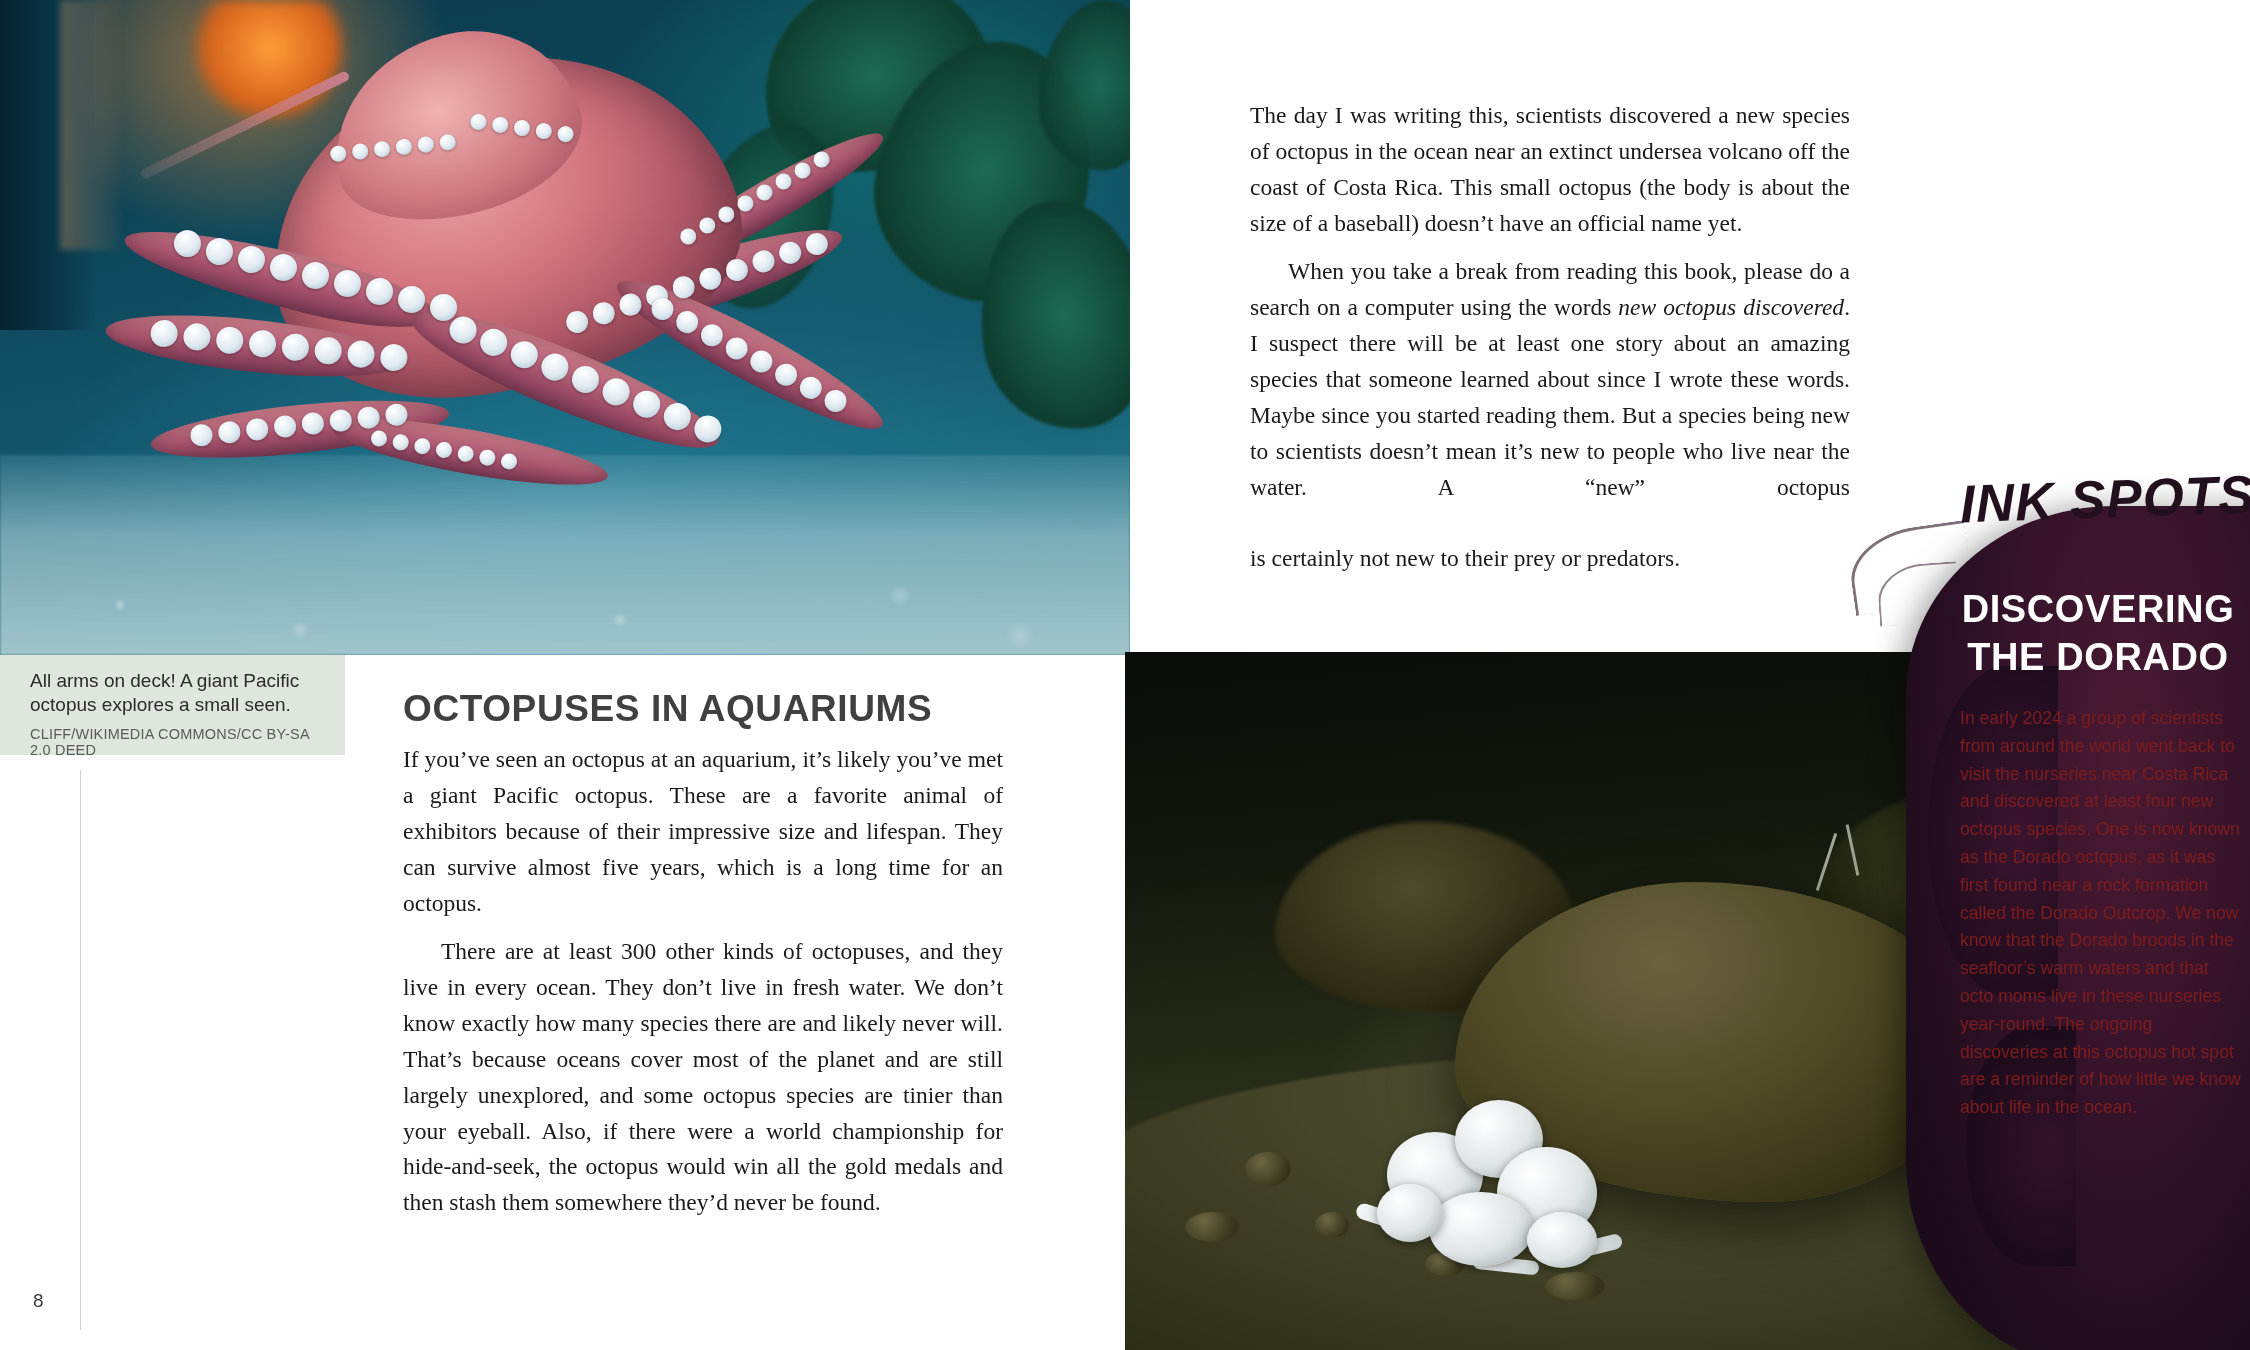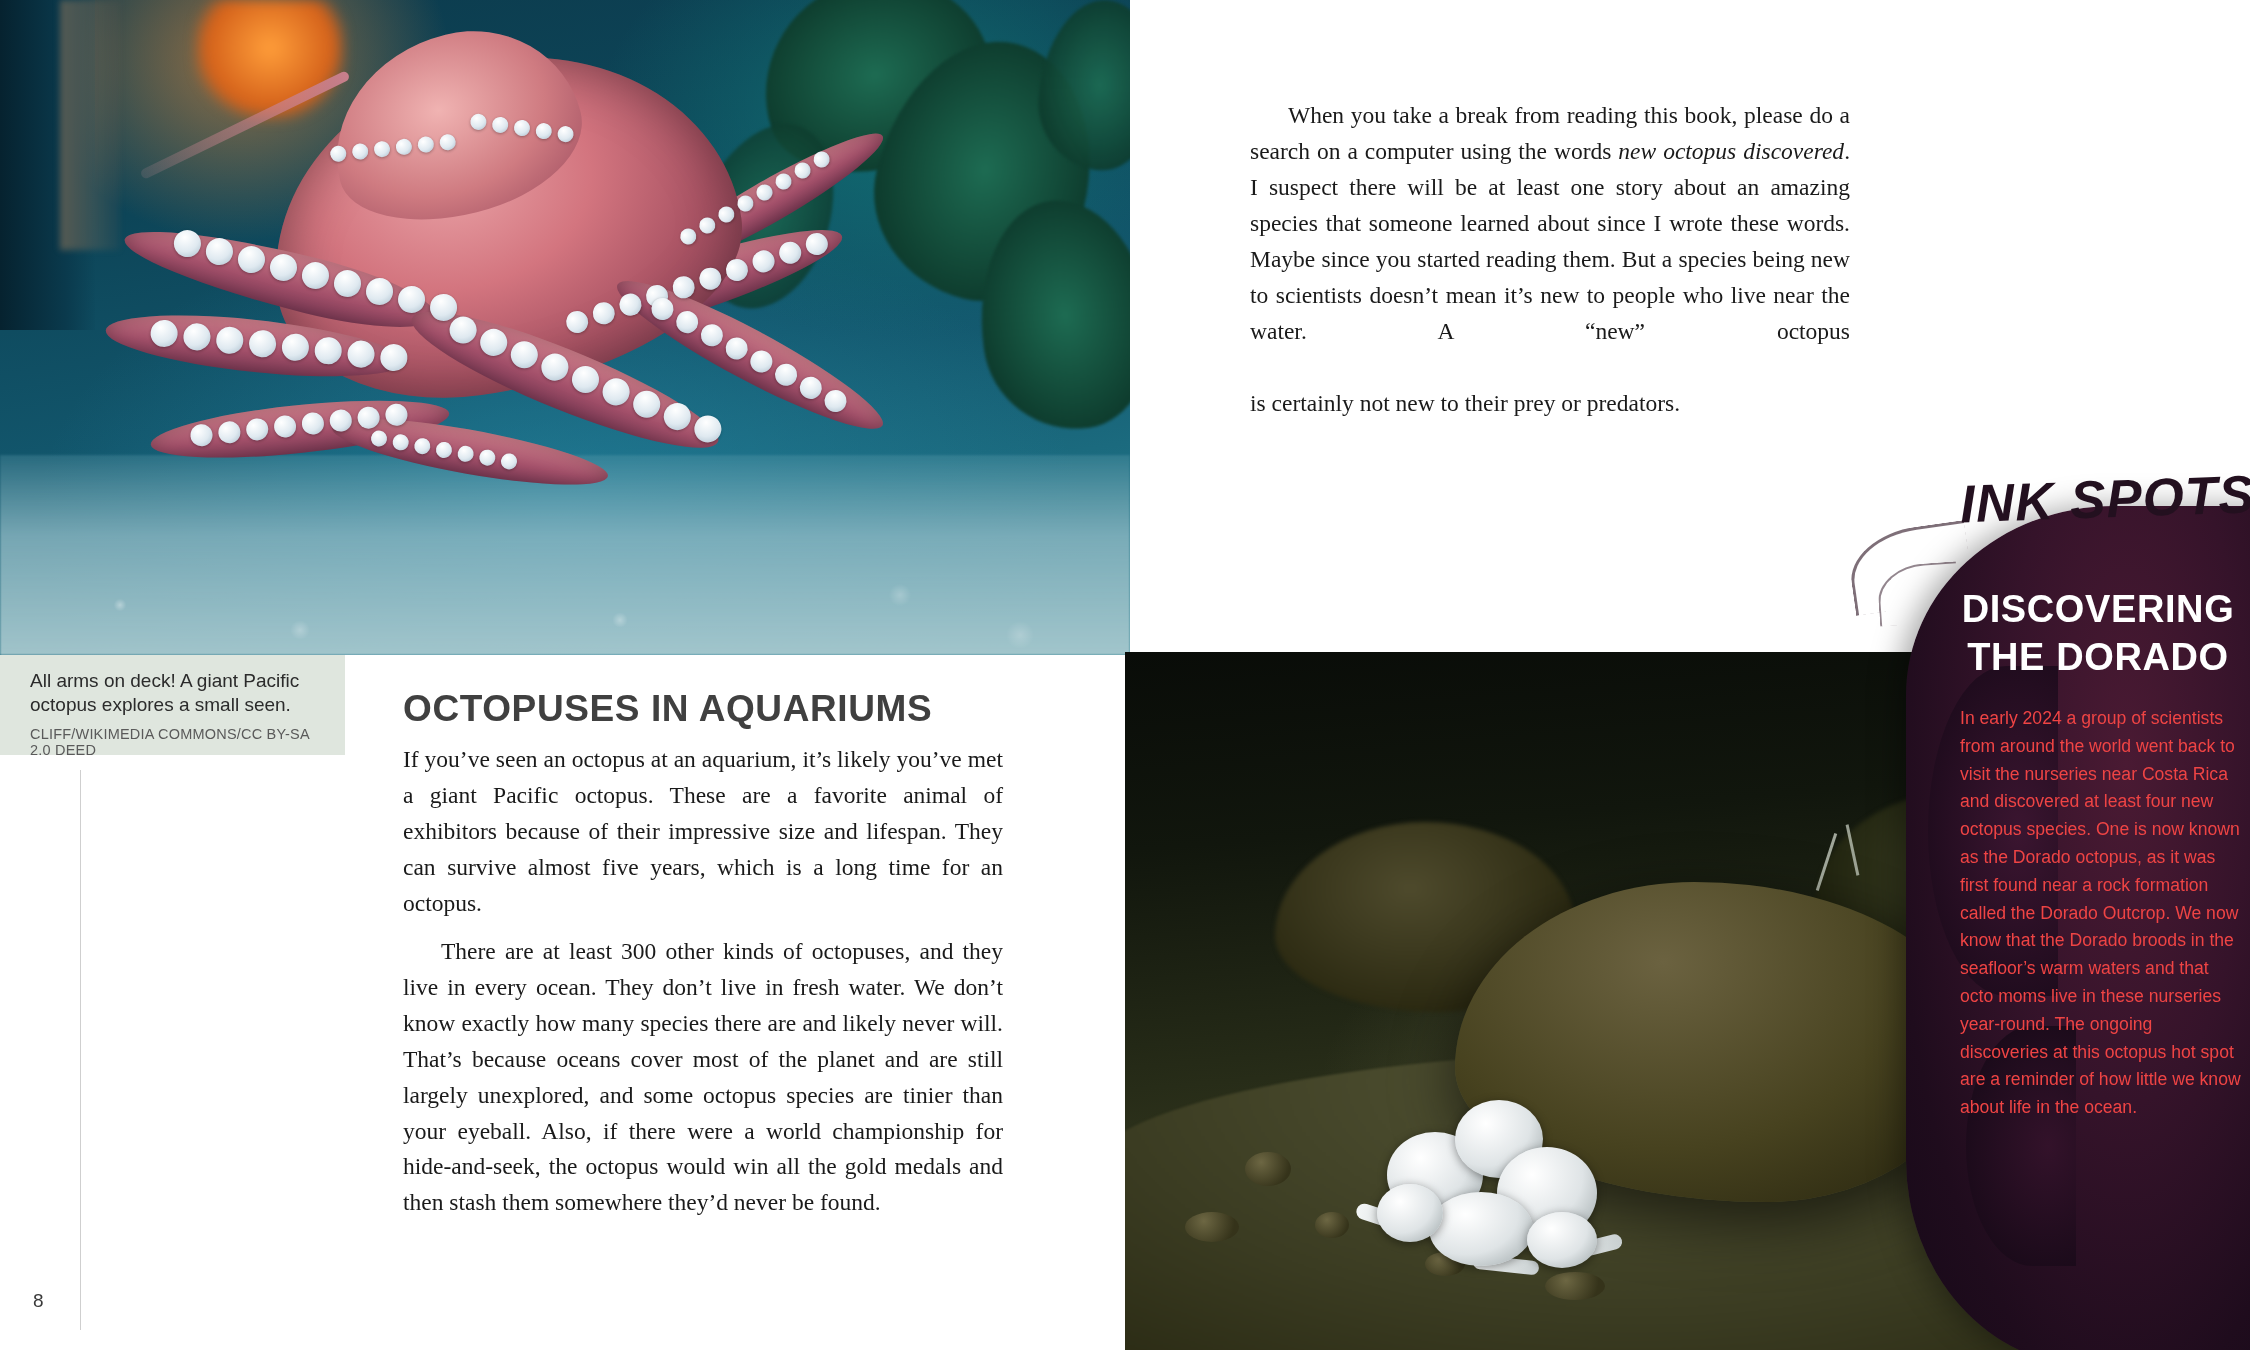--- a/index.html
+++ b/index.html
@@ -325,21 +325,21 @@
     line-height: 1.25;
     letter-spacing: .6px;
     color: #ffffff;
     text-transform: uppercase;
   }
   .ink-body {
     position: absolute; left: 110px; top: 237px; width: 283px;
     font-family: "Liberation Sans", sans-serif;
     font-size: 17.6px;
     line-height: 1.58;
-    color: #ef4444;
+    color: #7f1d1d;
   }
 
   
   .page-number {
     position: absolute;
     left: 33px; bottom: 38px;
     font-family: "Liberation Sans", sans-serif;
     font-size: 19px;
     color: #3a3a3a;
   }
@@ -478,20 +478,21 @@
         <i></i>
     </div>
   </div>
 
   <div class="caption-box">
     <div class="caption-text">All arms on deck! A giant Pacific octopus explores a small seen.</div>
     <div class="caption-credit">CLIFF/WIKIMEDIA COMMONS/CC BY-SA 2.0 DEED</div>
   </div>
 
   <div class="col-right-top">
+    <p class="body-p">The day I was writing this, scientists discovered a new species of octopus in the ocean near an extinct undersea volcano off the coast of Costa Rica. This small octopus (the body is about the size of a baseball) doesn’t have an official name yet.</p>
     <p class="body-p indent">When you take a break from reading this book, please do a search on a computer using the words <i>new octopus discovered</i>. I suspect there will be at least one story about an amazing species that someone learned about since I wrote these words. Maybe since you started reading them. But a species being new to scientists doesn’t mean it’s new to people who live near the water. A “new” octopus <span style="display:inline-block;width:100%"></span>is certainly not new to their prey or predators.</p>
   </div>
 
   <div class="col-left-bottom">
     <div class="head-teal">OCTOPUSES IN AQUARIUMS</div>
     <p class="body-p">If you’ve seen an octopus at an aquarium, it’s likely you’ve met a giant Pacific octopus. These are a favorite animal of exhibitors because of their impressive size and lifespan. They can survive almost five years, which is a long time for an octopus.</p>
     <p class="body-p indent">There are at least 300 other kinds of octopuses, and they live in every ocean. They don’t live in fresh water. We don’t know exactly how many species there are and likely never will. That’s because oceans cover most of the planet and are still largely unexplored, and some octopus species are tinier than your eyeball. Also, if there were a world championship for hide-and-seek, the octopus would win all the gold medals and then stash them somewhere they’d never be found.</p>
   </div>
 
   <div class="photo-bottom">

